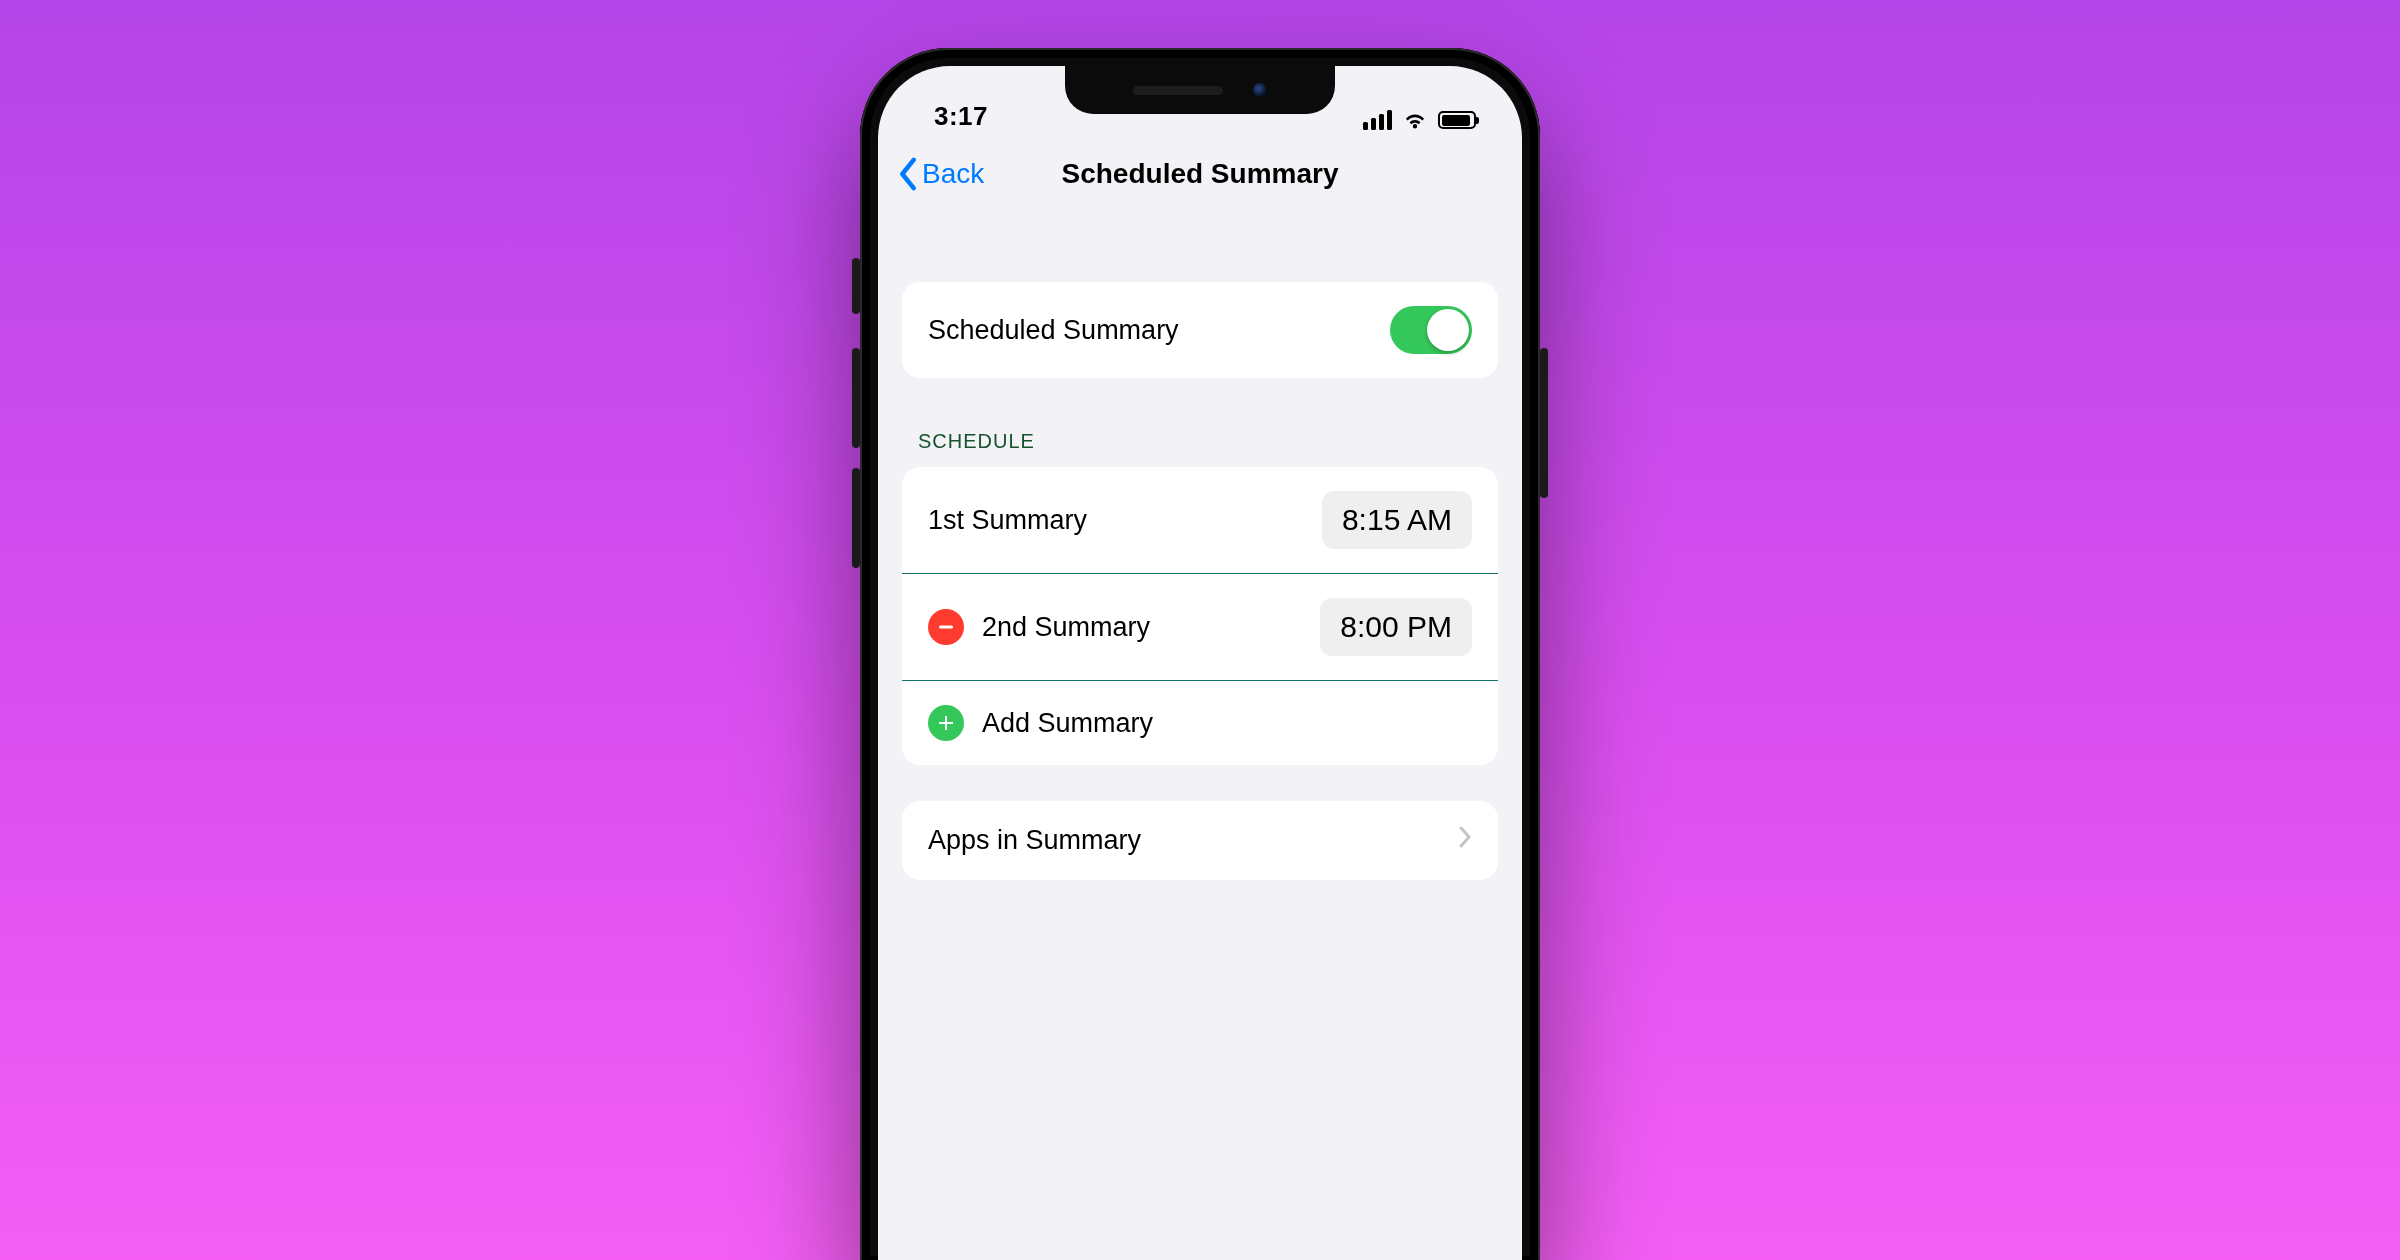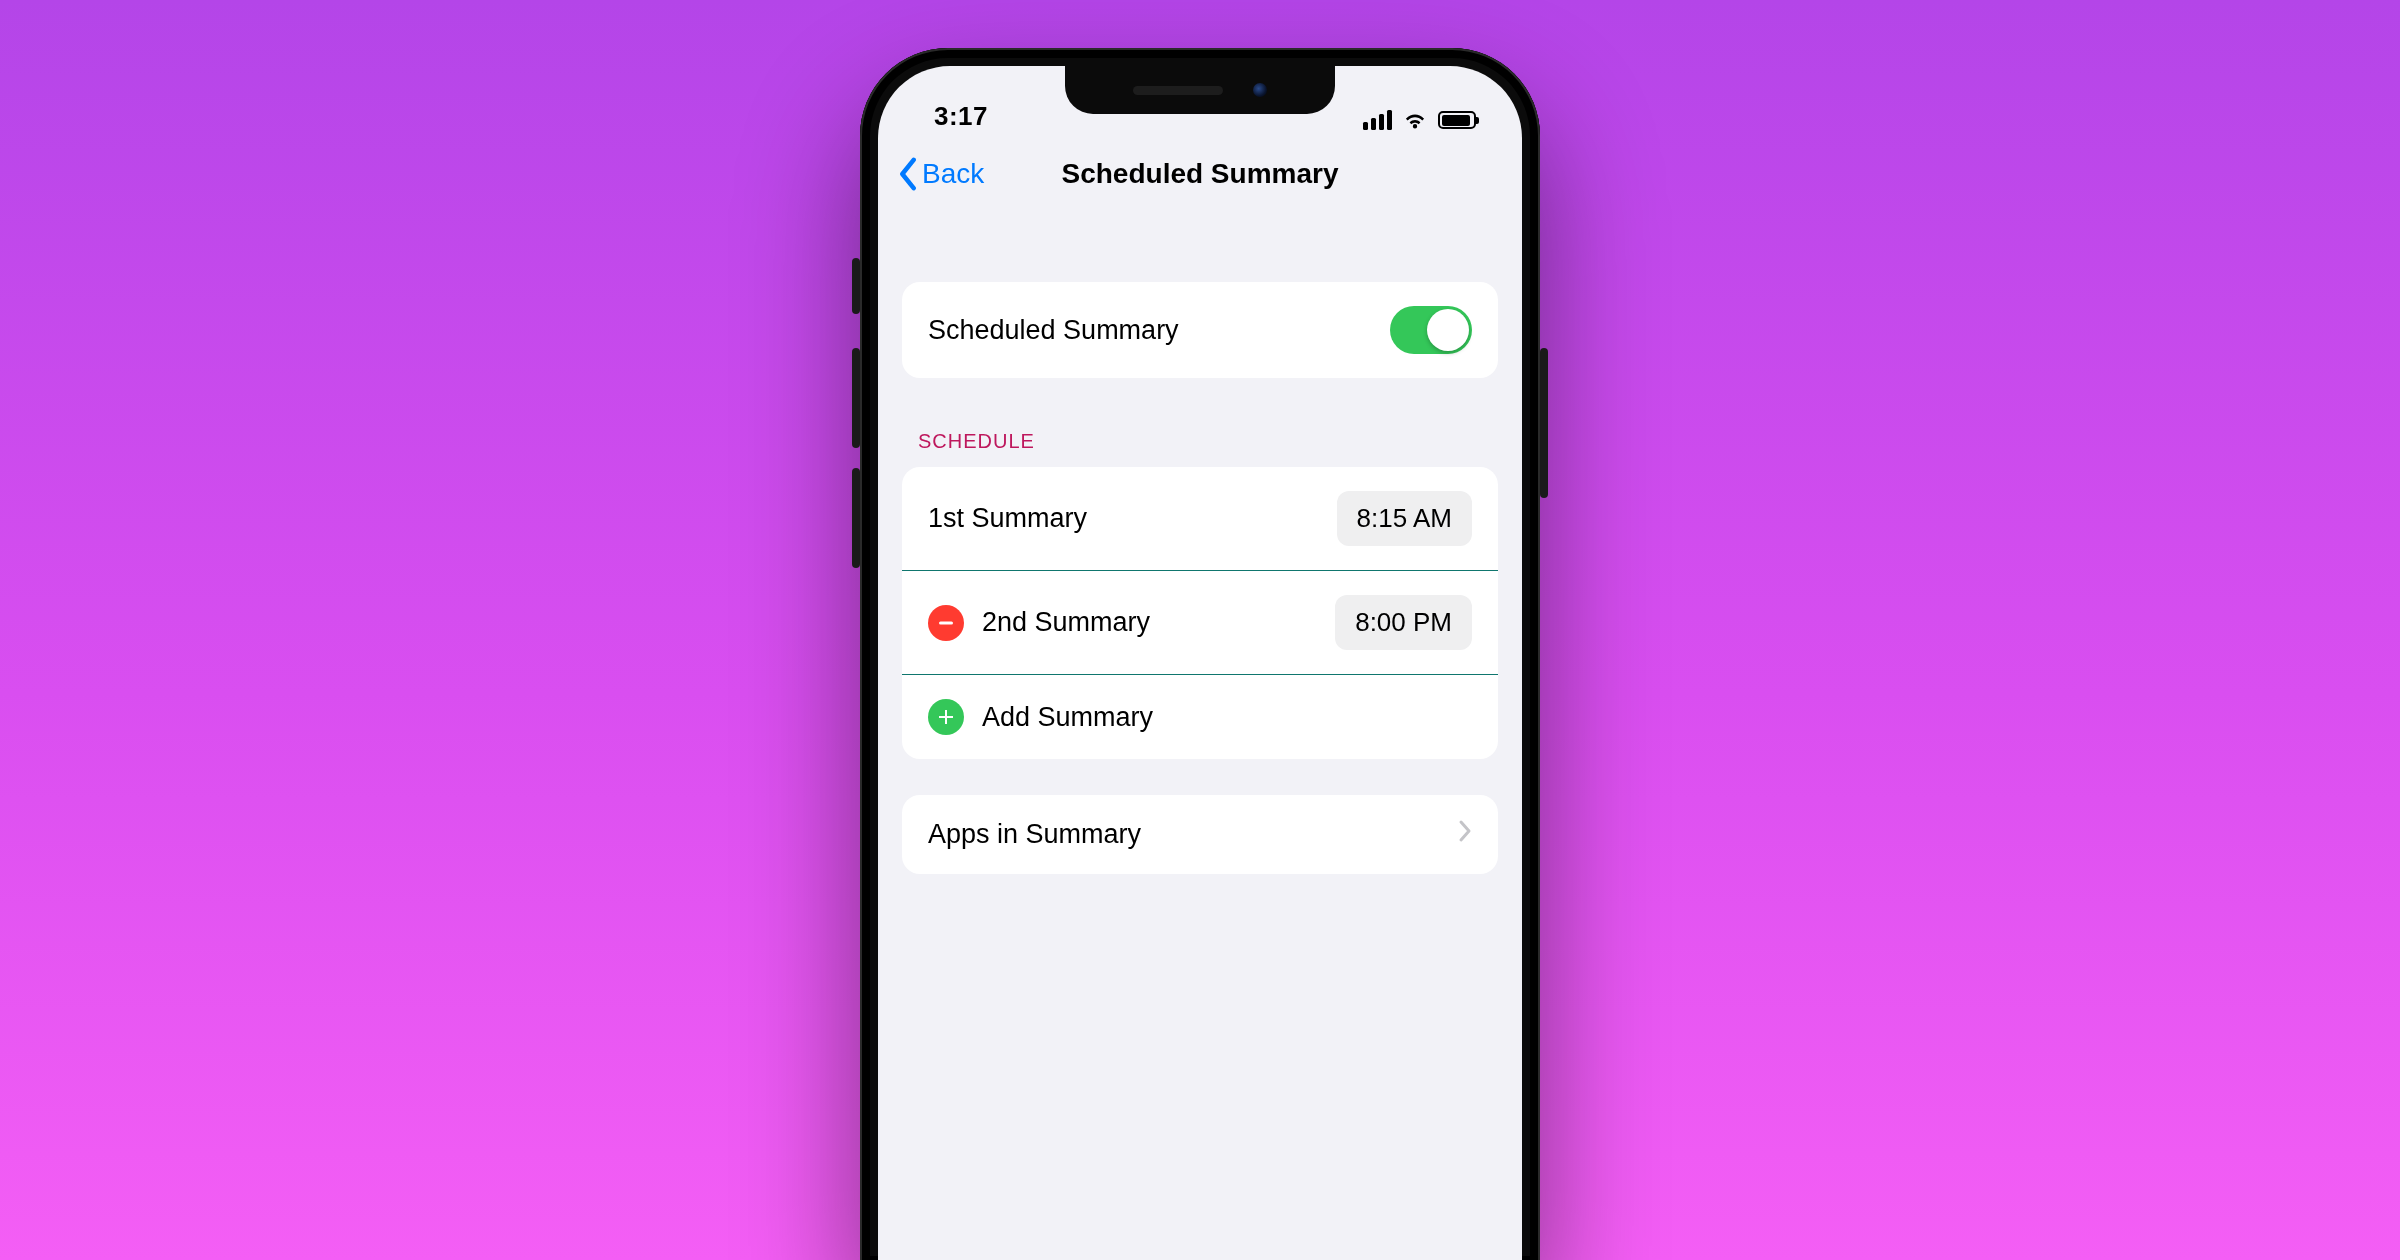--- a/index.html
+++ b/index.html
@@ -81,33 +81,33 @@
     display:flex; align-items:center; justify-content:center;
     position:relative; height:76px;
   }
   .back-btn { position:absolute; left:20px; display:flex; align-items:center; color:#007aff; font-size:28px; cursor:pointer;justify-content:center;}
   .back-btn svg { width:20px; height:34px; margin-right:4px; }
   .nav-title { font-size:28px; font-weight:600; }
 
   
   .group { margin: 36px 24px 0 24px; background:#fff; border-radius:18px; overflow:hidden; }
   .group.first { margin-top: 70px; }
-  .section-header { color:#be185d; font-size:20px; letter-spacing:1px; margin: 52px 40px 14px 40px; }
+  .section-header { color:#14532d; font-size:20px; letter-spacing:1px; margin: 52px 40px 14px 40px; }
   .cell {
     display:flex; align-items:center; justify-content:space-between;
     padding: 24px 26px; font-size:27px; color:#000;
     border-bottom:1px solid #0f766e;
   }
   .cell:last-child { border-bottom:none; }
   .cell .left { display:flex; align-items:center; gap:18px; }
 
   .toggle { width:82px; height:48px; background:#34c759; border-radius:24px; position:relative; }
   .toggle .knob { position:absolute; right:3px; top:3px; width:42px; height:42px; background:#fff; border-radius:50%; box-shadow:0 2px 4px rgba(0,0,0,0.25);}
 
-  .time-chip { background:#efeff0; border-radius:12px; padding:12px 20px; font-size:26px; color:#000; }
+  .time-chip { background:#efeff0; border-radius:12px; padding:12px 20px; font-size:30px; color:#000; }
 
   .circ { width:36px; height:36px; border-radius:50%; display:flex; align-items:center; justify-content:center; flex: 0 0 36px;}
   .circ.red { background:#ff3b30; }
   .circ.green { background:#34c759; }
   .circ svg { width:18px; height:18px; }
 
   .chev-right svg { width:14px; height:24px; }
   .chev-right { color:#c4c4c8; }
 </style>
 </head>

